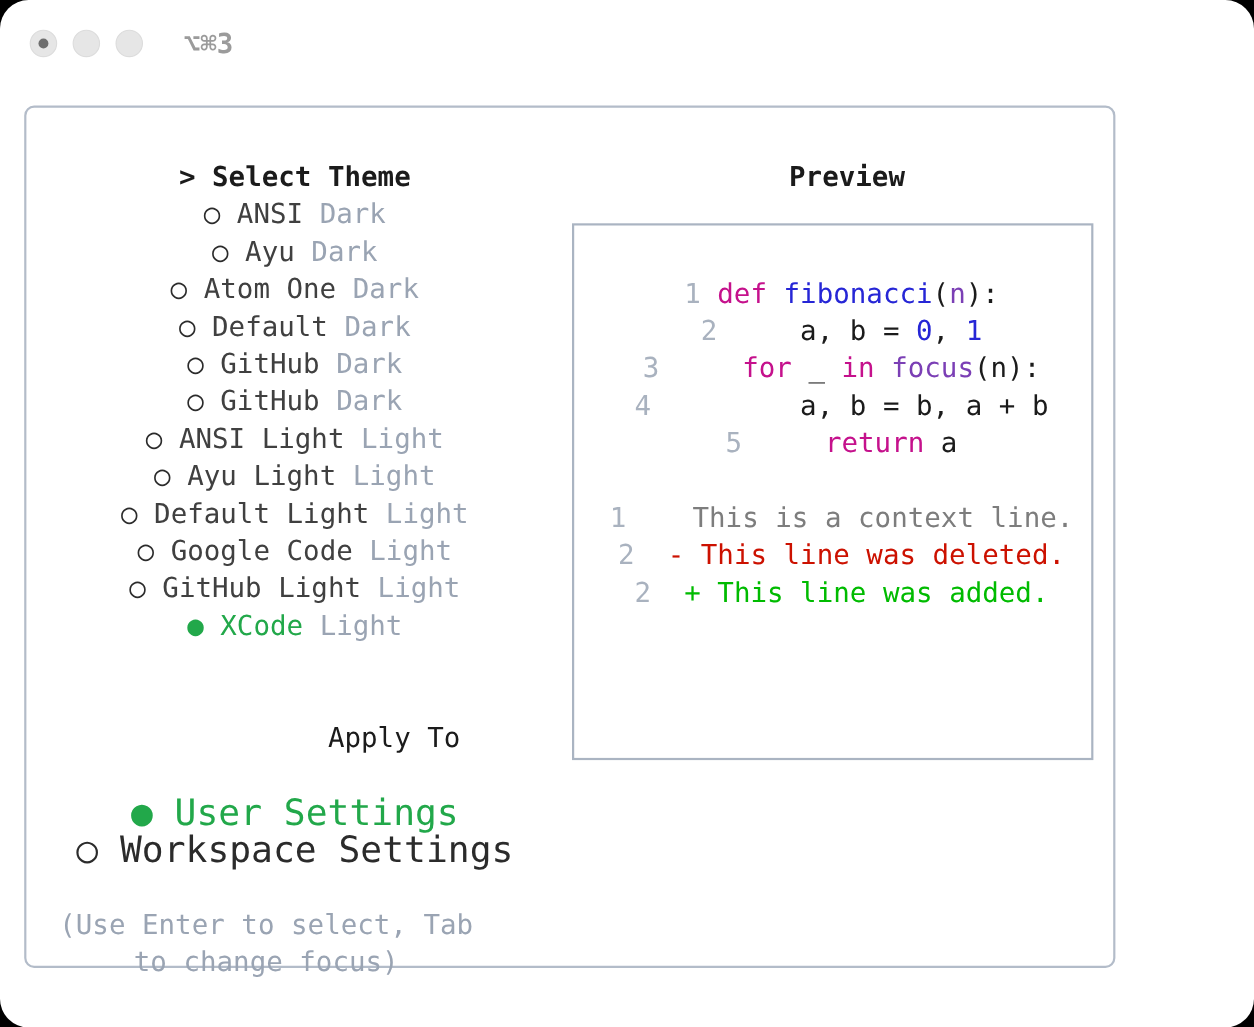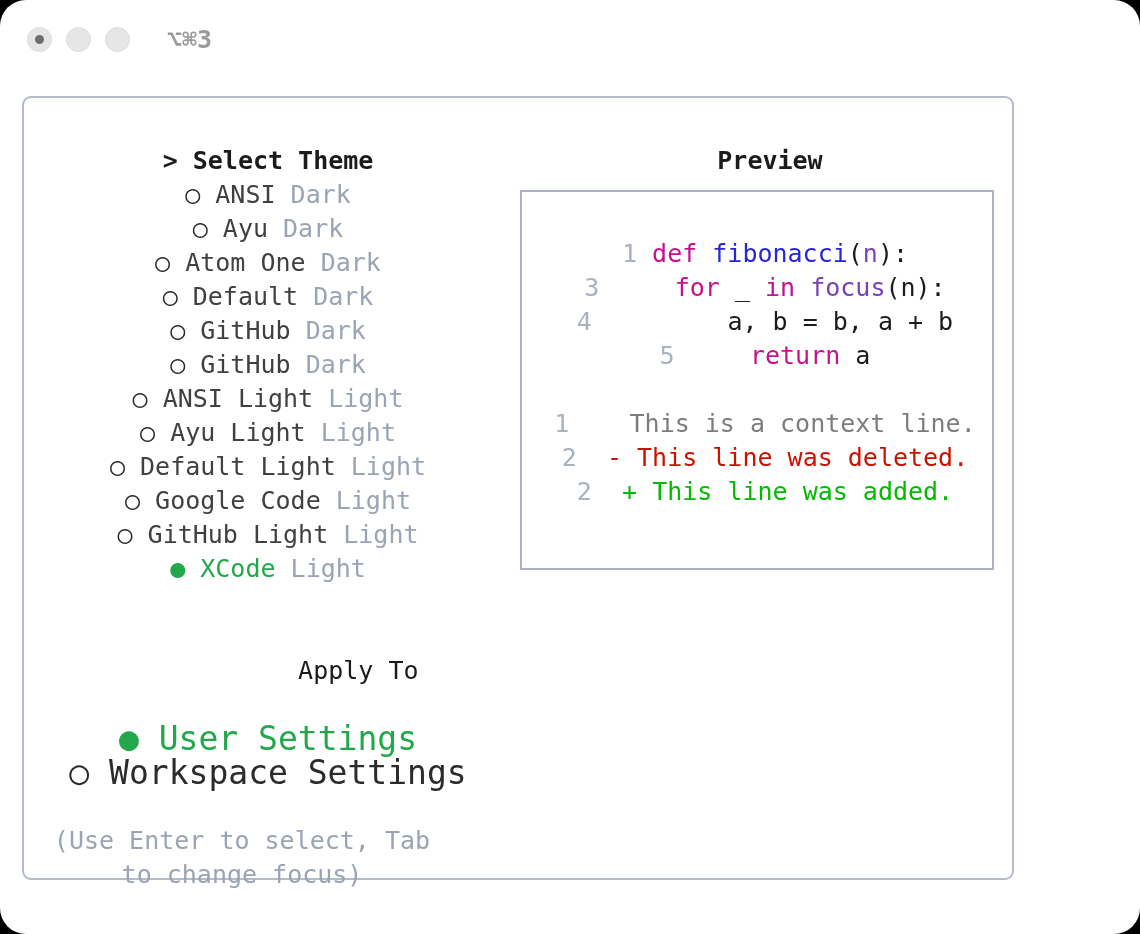--- a/index.html
+++ b/index.html
@@ -153,23 +153,23 @@
     width: 500px;
     padding-left: 20px;
   }
   .preview-title {
     font-size: 25px;
     font-weight: bold;
     color: #1b1b1b;
     line-height: 34px;
   }
   .preview-box {
-    margin-top: 12px;
+    margin-top: 25px;
     width: 474px;
-    height: 380px;
+    height: 488px;
     border: 2px solid #aab4c2;
     box-sizing: border-box;
     background: #ffffff;
     padding: 45px 0 0 16px;
   }
   .code-line {
     font-size: 25px;
     line-height: 34px;
     white-space: pre;
     color: #1b1b1b;
@@ -236,20 +236,21 @@
           </div>
 
         <div class="hint">(Use Enter to select, Tab to change focus)</div>
       </div>
 
       <div class="right-col">
         <div class="preview-title">Preview</div>
         <div class="preview-box">
           <div id="code-block">
               <div class="code-line"><span class="lineno">1</span><span> </span><span class="tok-kw">def </span><span class="tok-fn">fibonacci</span><span class="tok-punct">(</span><span class="tok-param">n</span><span class="tok-punct">):</span></div>
+              <div class="code-line"><span class="lineno">2</span><span> </span><span class="tok-var">    a, b = </span><span class="tok-num">0</span><span class="tok-var">, </span><span class="tok-num">1</span></div>
               <div class="code-line"><span class="lineno">3</span><span> </span><span class="tok-var">    </span><span class="tok-kw">for</span><span class="tok-var"> _ </span><span class="tok-kw">in</span><span class="tok-var"> </span><span class="tok-builtin">focus</span><span class="tok-punct">(n):</span></div>
               <div class="code-line"><span class="lineno">4</span><span> </span><span class="tok-var">        a, b = b, a + b</span></div>
               <div class="code-line"><span class="lineno">5</span><span> </span><span class="tok-var">    </span><span class="tok-kw">return</span><span class="tok-var"> a</span></div>
             </div>
           <div class="blank-line"></div>
           <div id="diff-block">
               <div class="code-line"><span class="lineno">1</span><span>  </span><span class="diff-ctx">  </span><span class="diff-ctx">This is a context line.</span></div>
               <div class="code-line"><span class="lineno">2</span><span>  </span><span class="diff-del">- </span><span class="diff-del">This line was deleted.</span></div>
               <div class="code-line"><span class="lineno">2</span><span>  </span><span class="diff-add">+ </span><span class="diff-add">This line was added.</span></div>
             </div>

